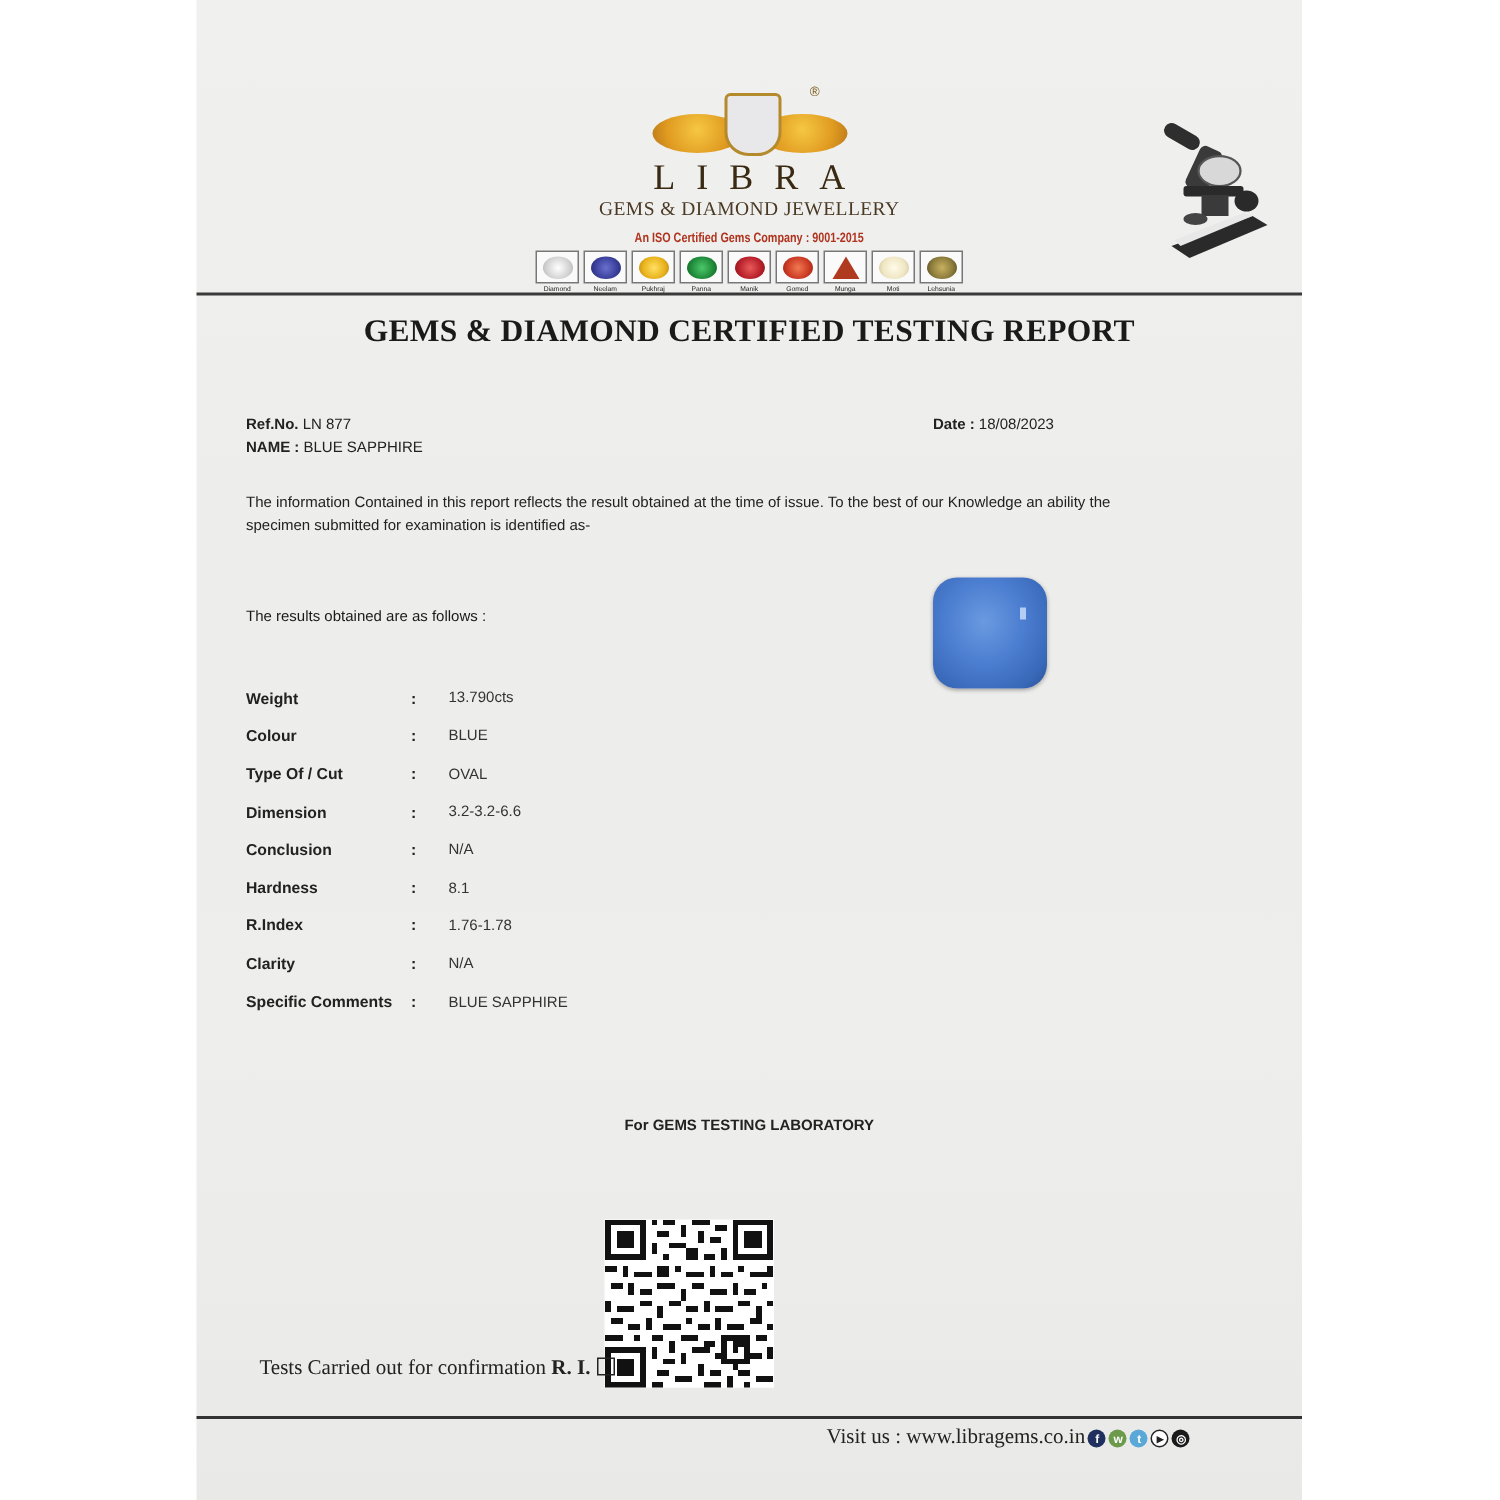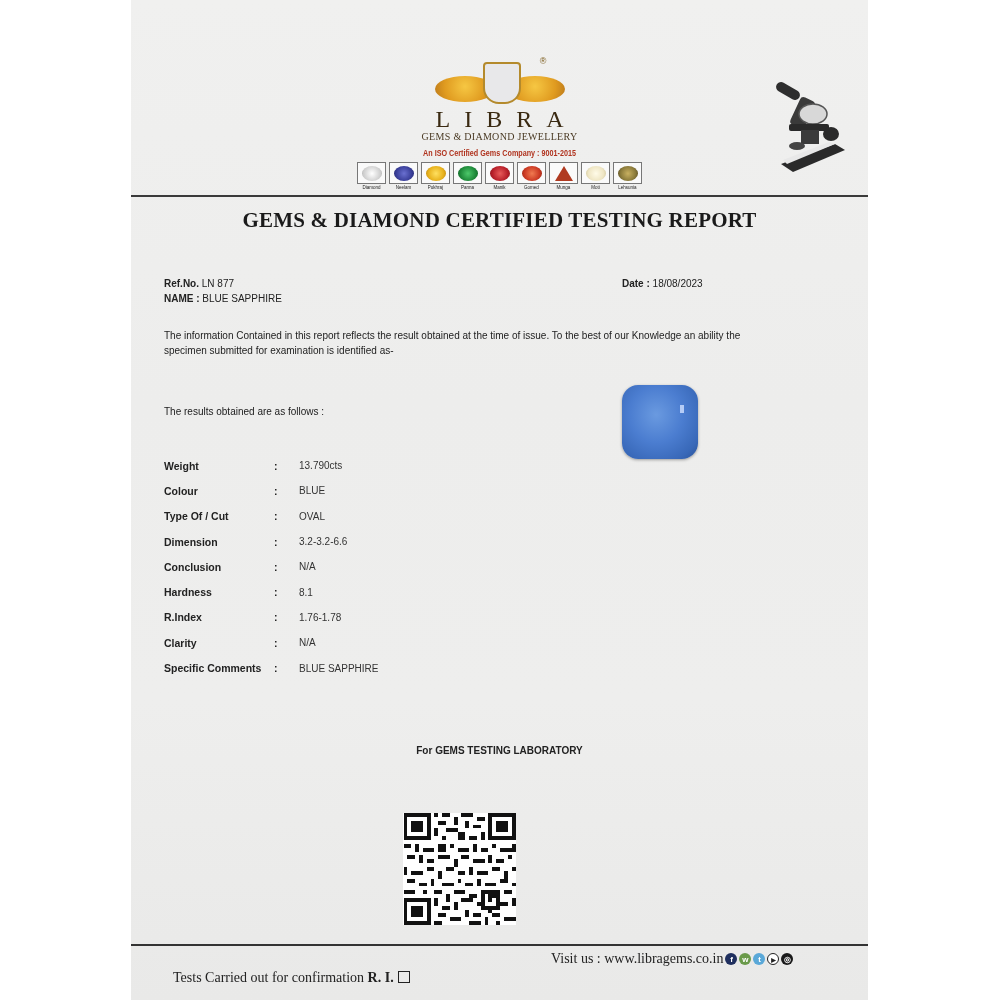--- a/index.html
+++ b/index.html
@@ -15,21 +15,21 @@
   .srj-sub { position:absolute; left:22px; top:62px; width:58px; text-align:center; color:#cfd9ff; font-size:5px; line-height:6px; }
 
   
   .brand { left:0; width:737px; top:62px; text-align:center; }
   .crest { margin:0 auto; width:150px; height:46px; position:relative; }
   .crest .wing-l, .crest .wing-r { position:absolute; top:14px; width:60px; height:26px; border-radius:50%; background:radial-gradient(circle at 50% 40%, #f6c743 0%, #e09b20 60%, #b8761a 100%); }
   .crest .wing-l { left:10px; } .crest .wing-r { right:10px; }
   .crest .shield { position:absolute; left:58px; top:0; width:34px; height:38px; background:#e8e8ea; border:2px solid #b48a2c; border-radius:4px 4px 16px 16px; }
   .crest .reg { position:absolute; right:28px; top:-6px; font-size:9px; color:#7a5a1a; }
   .libra { font-family:"Liberation Serif", serif; font-size:24px; letter-spacing:14px; color:#3a2a12; margin-top:-2px; padding-left:14px; }
-  .gdj { font-family:"Liberation Serif", serif; font-size:10px; color:#4a3a24; letter-spacing:0.3px; margin-top:-2px; }
+  .gdj { font-family:"Liberation Serif", serif; font-size:13px; color:#4a3a24; letter-spacing:0.3px; margin-top:-2px; }
   .iso { font-family:"Liberation Sans", sans-serif; font-size:9px; font-weight:bold; color:#b0331e; margin-top:6px; transform:scaleX(0.8); }
   .gem-row { display:flex; justify-content:center; gap:3px; margin-top:4px; }
   .gem-cell { width:29px; text-align:center; }
   .gem-box { width:27px; height:20px; border:1px solid #777; background:#fafafa; display:flex; align-items:center; justify-content:center; margin:0 auto; }
   .gem-stone { width:20px; height:15px; border-radius:50%; }
   .gem-tri { width:0; height:0; border-left:9px solid transparent; border-right:9px solid transparent; border-bottom:15px solid #b03a20; }
   .gem-label { font-size:4.5px; color:#222; margin-top:1px; white-space:nowrap; }
 
   
   .scope { left:642px; top:72px; width:75px; height:100px; }
@@ -47,21 +47,21 @@
   .spec-colon { width:25px; font-weight:bold; text-align:left; }
   .spec-val { font-size:10px; color:#333; }
 
   .stone-photo { left:491px; top:385px; width:76px; height:74px; border-radius:16px; background:radial-gradient(ellipse at 45% 40%, #6a9ae0 0%, #4b7dd0 45%, #3868b8 80%, #2a5296 100%); box-shadow:0 1px 3px rgba(0,0,0,0.35); }
   .stone-photo::after { content:""; position:absolute; left:58px; top:20px; width:4px; height:8px; background:#cfe0ff; opacity:0.8; }
 
   .lab { left:0; width:737px; text-align:center; top:745px; font-size:10px; font-weight:bold; color:#222; }
   .qr { left:272px; top:813px; width:113px; height:112px; background:#fff; }
 
   .rule-bottom { left:0; top:944px; width:737px; height:2px; background:#333; }
-  .footer-left { left:42px; top:970px; font-family:"Liberation Serif", serif; font-size:14px; color:#222; }
+  .footer-left { left:42px; top:905px; font-family:"Liberation Serif", serif; font-size:14px; color:#222; }
   .footer-left b { font-weight:bold; }
   .checkbox { display:inline-block; width:10px; height:10px; border:1.3px solid #222; vertical-align:-1px; margin-left:4px; }
   .footer-right { left:420px; top:951px; font-family:"Liberation Serif", serif; font-size:14px; color:#222; display:flex; align-items:center; gap:2px; }
   .soc { width:12px; height:12px; border-radius:50%; display:inline-flex; align-items:center; justify-content:center; font-size:8px; color:#fff; font-weight:bold; font-family:"Liberation Sans", sans-serif; }
 </style>
 </head>
 <body>
 
 <div class="page">
 

